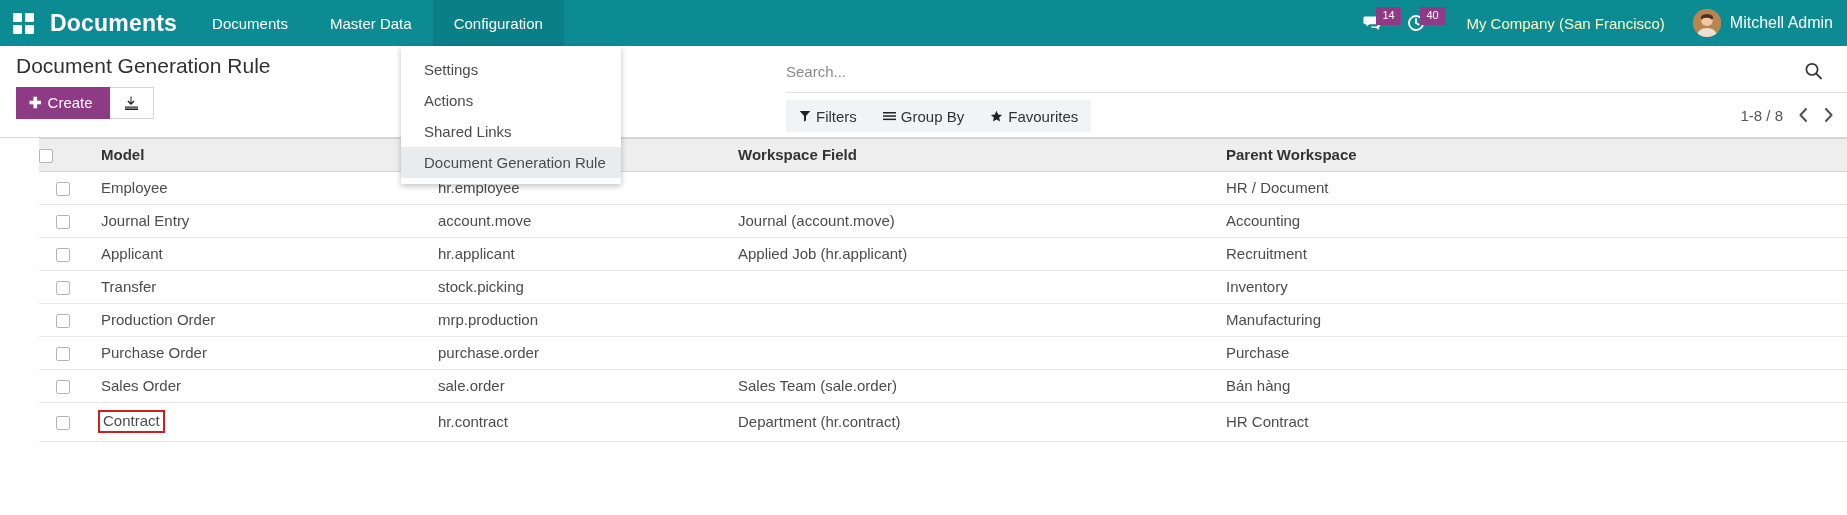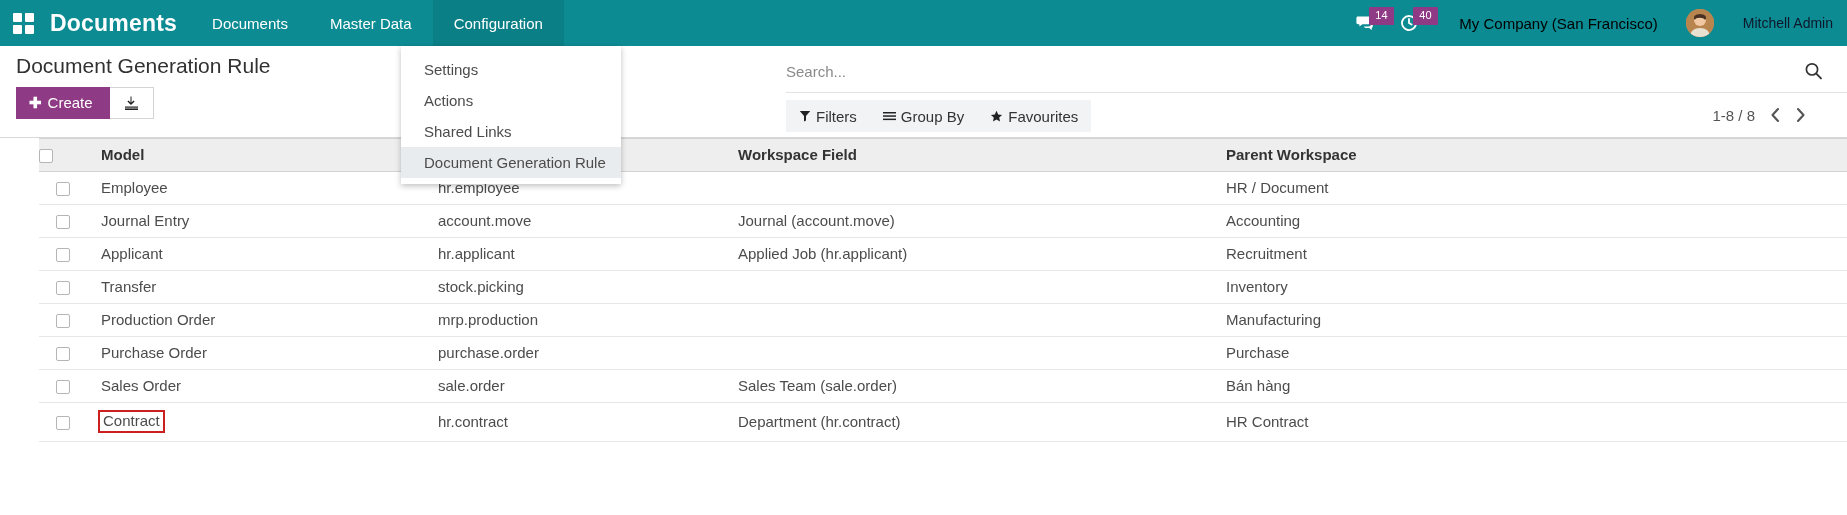--- a/index.html
+++ b/index.html
@@ -73,40 +73,40 @@
     color: #fff;
     font-size: 11px;
     line-height: 1;
     padding: 3px 6px 4px 6px;
     border-radius: 1px;
     min-width: 21px;
     text-align: center;
     font-weight: 400;
   }
   .company-name {
-    font-size: 15px; color: #000000;
+    font-size: 15px; color: #fef9c3;
     padding: 0 22px;
     cursor: pointer;
     white-space: nowrap;
   }
   .user-menu {
     display: flex; align-items: center;
     gap: 9px;
     cursor: pointer;
     padding-left: 6px;
   }
   .avatar {
     width: 28px; height: 28px;
     border-radius: 50%;
     background: #c08b5c;
     overflow: hidden;
     position: relative;
     flex: none;
   }
-  .user-name { font-size: 14px; color: #0f172a; white-space: nowrap; margin-left: 20px; }
+  .user-name { font-size: 16px; color: #ffffff; white-space: nowrap; }
 
   
   .dropdown {
     position: absolute;
     top: 46px; left: 401px;
     width: 220px;
     background: #ffffff;
     box-shadow: 0 2px 6px rgba(0,0,0,.25);
     padding: 8px 0 6px 0;
     z-index: 60;
@@ -205,21 +205,21 @@
     font-size: 15px;
     color: #333;
     cursor: pointer;
     height: 100%;
     white-space: nowrap;
   }
   .pager {
     margin-left: auto;
     display: flex; align-items: center;
     gap: 14px;
-    padding-right: 40px;
+    padding-right: 12px;
   }
   .pager-label { font-size: 15px; color: #555; white-space: nowrap; }
   .pager-btn { cursor: pointer; display: flex; align-items: center; color: #555; }
 
   
   .list-wrap { width: 100%; background: #fff; }
   table.olist { width: 100%; border-collapse: collapse; table-layout: fixed; margin-left: 39px; }
   table.olist thead th {
     background: #eeeeee;
     border-bottom: 1px solid #d3d3d3;

